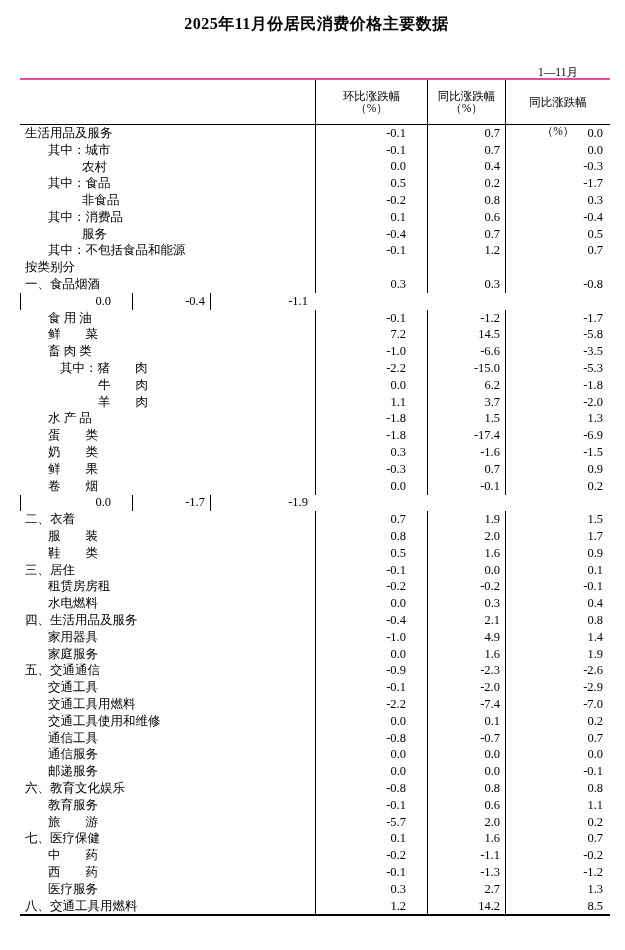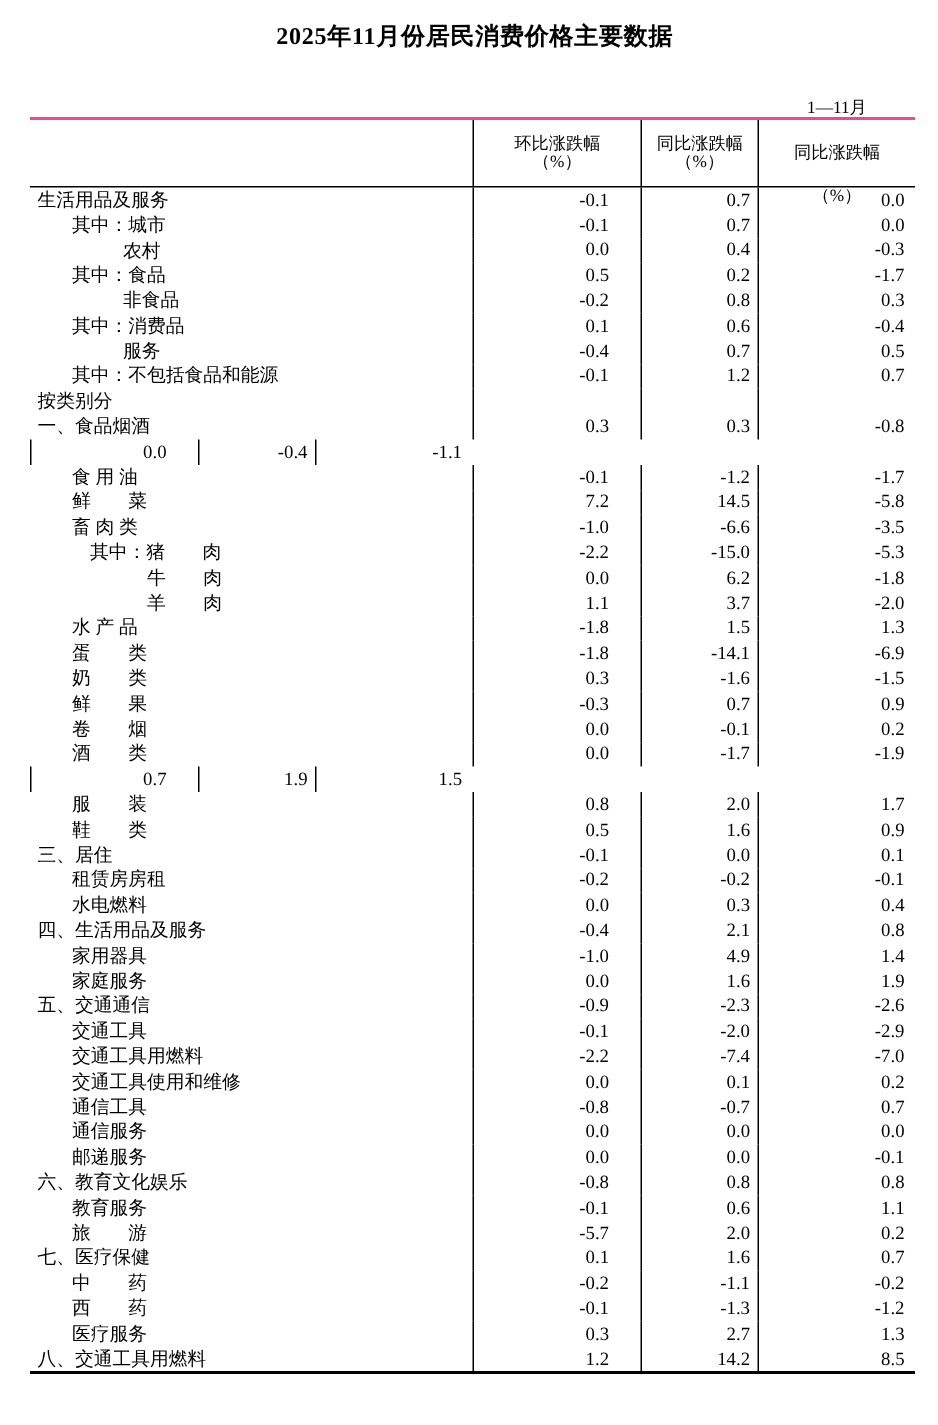--- a/index.html
+++ b/index.html
@@ -224,21 +224,21 @@
     <div class="row ind-1">
       <div class="cell c1">水 产 品</div>
       <div class="cell c2">-1.8</div>
       <div class="cell c3">1.5</div>
       <div class="cell c4">1.3</div>
     </div>
 
     <div class="row ind-1">
       <div class="cell c1">蛋　　类</div>
       <div class="cell c2">-1.8</div>
-      <div class="cell c3">-14.1</div>
+      <div class="cell c3">-17.4</div>
       <div class="cell c4">-6.9</div>
     </div>
 
     <div class="row ind-1">
       <div class="cell c1">奶　　类</div>
       <div class="cell c2">0.3</div>
       <div class="cell c3">-1.6</div>
       <div class="cell c4">-1.5</div>
     </div>
 
@@ -250,27 +250,27 @@
     </div>
 
     <div class="row ind-1">
       <div class="cell c1">卷　　烟</div>
       <div class="cell c2">0.0</div>
       <div class="cell c3">-0.1</div>
       <div class="cell c4">0.2</div>
     </div>
 
     <div class="row ind-1">
-      <div class="cell c1">酒　　类</div>
       <div class="cell c2">0.0</div>
       <div class="cell c3">-1.7</div>
       <div class="cell c4">-1.9</div>
     </div>
 
     <div class="row ind-0">
+      <div class="cell c1">二、衣着</div>
       <div class="cell c2">0.7</div>
       <div class="cell c3">1.9</div>
       <div class="cell c4">1.5</div>
     </div>
 
     <div class="row ind-1">
       <div class="cell c1">服　　装</div>
       <div class="cell c2">0.8</div>
       <div class="cell c3">2.0</div>
       <div class="cell c4">1.7</div>

